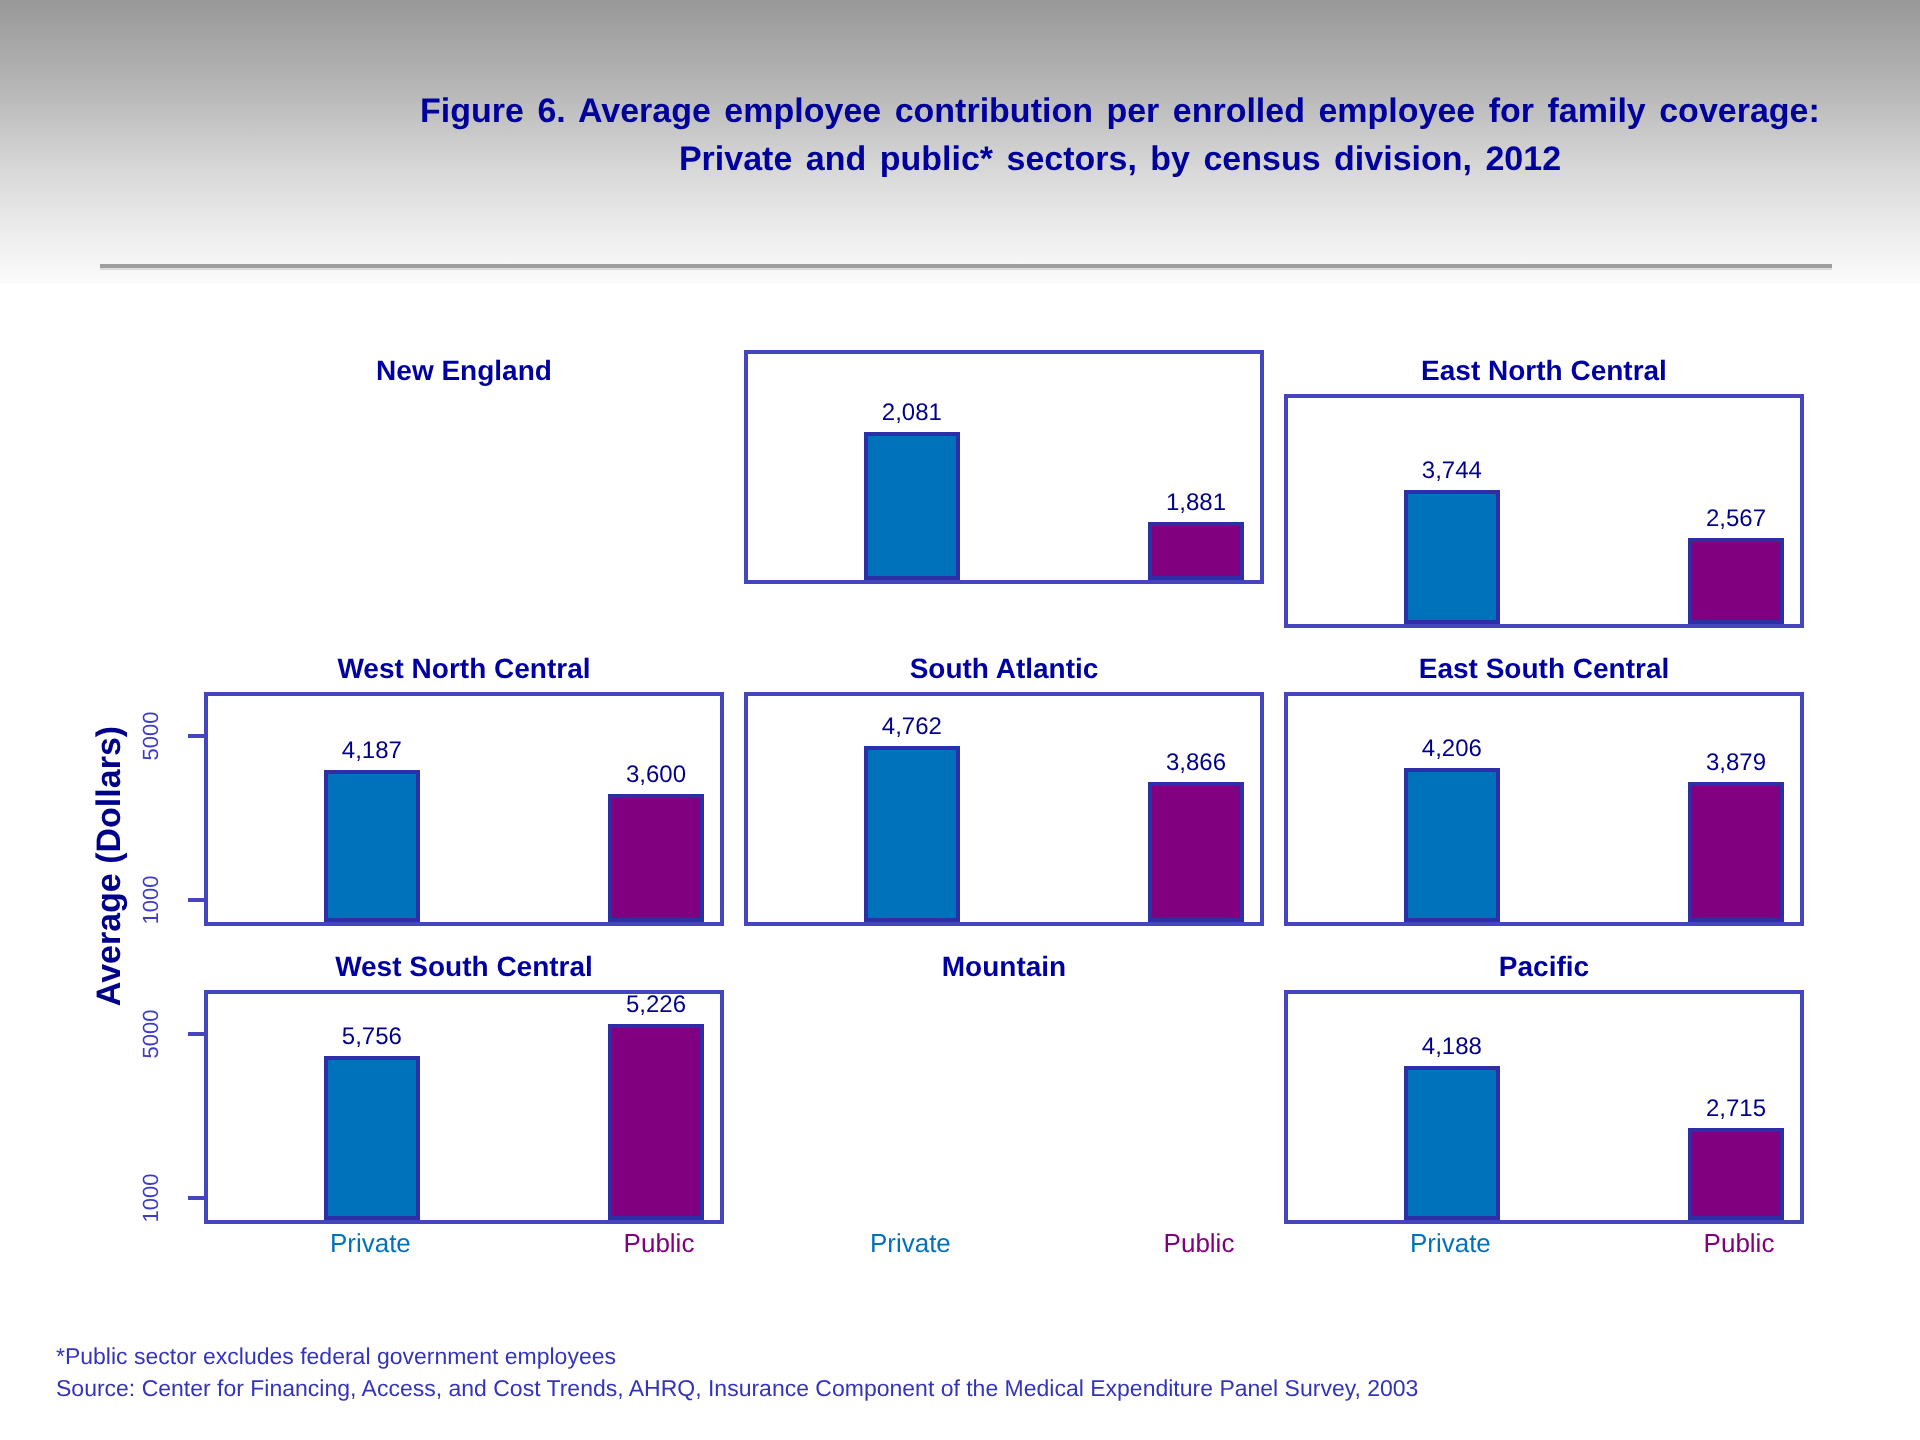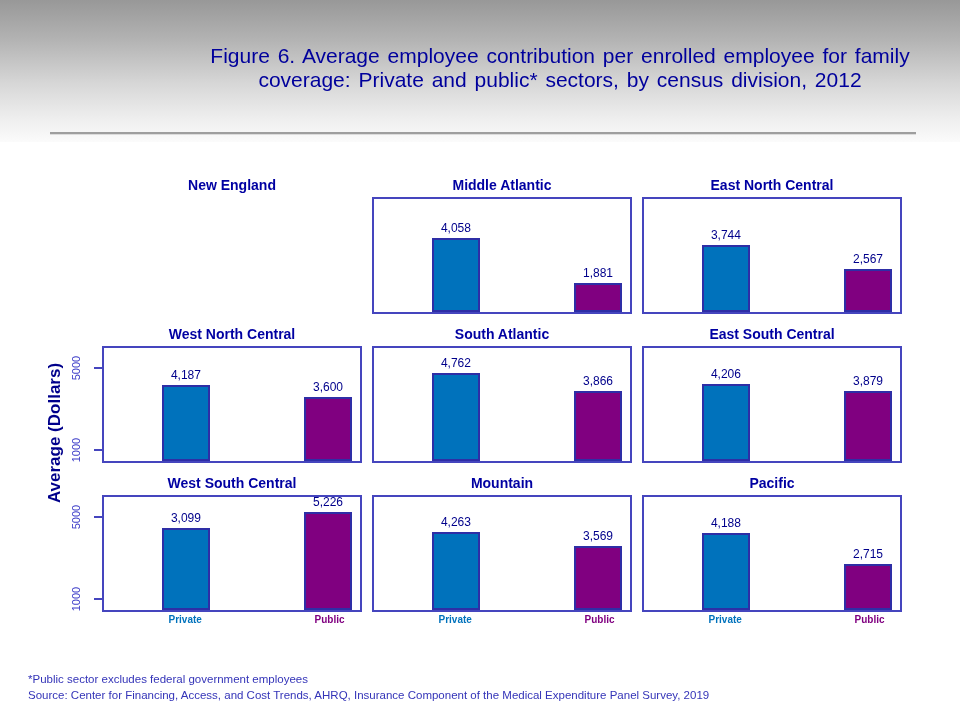--- a/index.html
+++ b/index.html
@@ -7,41 +7,41 @@
        font-family:"Liberation Sans", sans-serif;}
   .slide{position:relative;width:960px;height:720px;background:#fff;overflow:hidden;}
 
   
   .header{position:absolute;left:0;top:0;width:960px;height:142px;
     background:linear-gradient(to bottom,#989898 0%,#b3b3b3 28%,#d6d6d6 58%,#ededed 82%,#fbfbfb 100%);}
   .logo{position:absolute;left:28px;top:4px;width:130px;height:112px;}
   .logo .eagle{display:block;margin:0 0 0 32px;width:46px;height:44px;}
   .logo .wordmark{display:block;width:126px;height:62px;margin-top:-2px;}
   .title{position:absolute;left:198px;top:44px;width:724px;text-align:center;
-    font-size:21px;line-height:24px;font-weight:normal;color:#00009C;word-spacing:2px;}
+    font-size:17px;line-height:24px;font-weight:bold;color:#00009C;word-spacing:2px;}
   .divider{position:absolute;left:50px;top:132px;width:866px;height:2px;
     background:#9e9e9e;border-bottom:1px solid #dcdcdc;}
 
   
   .ylabel{position:absolute;left:55px;top:433px;transform:translate(-50%,-50%) rotate(-90deg);
     white-space:nowrap;font-size:17px;font-weight:bold;color:#00008B;}
   .grid{position:absolute;left:102px;top:175px;display:grid;
     grid-template-columns:260px 260px 260px;column-gap:18px;row-gap:19px;gap:10px;}
   .cell{position:relative;width:260px;height:139px;}
   .panel-title{height:22px;line-height:20px;text-align:center;
     font-size:14px;font-weight:bold;color:#0000A2;}
   .plot{position:relative;height:117px;border:2px solid #4545BE;background:#fff;box-sizing:border-box;}
   .bar{position:absolute;bottom:0;width:19%;border:2px solid #2E2EA6;box-sizing:border-box;}
   .val{position:absolute;transform:translateX(-50%);white-space:nowrap;
     font-size:12px;color:#00008B;}
   .tick{position:absolute;left:-10px;width:8px;height:2px;background:#4545BE;}
   .ticklab{position:absolute;left:-46px;width:36px;height:12px;line-height:12px;
     text-align:center;transform:rotate(-90deg);font-size:11px;color:#3C3CC8;}
   .xlabels{position:absolute;left:0;top:141px;width:100%;height:18px;}
-  .xlab{position:absolute;transform:translateX(-50%);font-size:10px;font-weight:bold;white-space:nowrap;}
+  .xlab{position:absolute;transform:translateX(-50%);font-size:13px;font-weight:normal;white-space:nowrap;}
 
   
   .footer{position:absolute;left:28px;top:671px;font-size:11.5px;line-height:16px;color:#3434B8;}
 </style>
 </head>
 <body>
 
 <div class="slide">
 
   <div class="header">
@@ -50,24 +50,23 @@
 
   <div class="divider"></div>
 
   <div class="ylabel">Average (Dollars)</div>
 
   <div class="grid">
       <div class="cell">
         <div class="panel-title">New England</div>
       </div>
       <div class="cell">
-        <div class="panel-title">Middle Atlantic</div>
         <div class="plot">
           <div class="bar" style="left: 22.5%; height: 73.8594px; background: rgb(0, 114, 188);"></div>
-          <div class="val" style="left: 32%; bottom: 76.8594px;">4,058</div>
+          <div class="val" style="left: 32%; bottom: 76.8594px;">2,081</div>
           <div class="bar" style="left: 78%; height: 29.294px; background: rgb(128, 0, 128);"></div>
           <div class="val" style="left: 87.5%; bottom: 32.294px;">1,881</div>
         </div>
       </div>
       <div class="cell">
         <div class="panel-title">East North Central</div>
         <div class="plot">
           <div class="bar" style="left: 22.5%; height: 67.4315px; background: rgb(0, 114, 188);"></div>
           <div class="val" style="left: 32%; bottom: 70.4315px;">3,744</div>
           <div class="bar" style="left: 78%; height: 43.3371px; background: rgb(128, 0, 128);"></div>
@@ -106,37 +105,31 @@
         </div>
       </div>
       <div class="cell">
         <div class="panel-title">West South Central</div>
         <div class="plot">
           <div class="tick" style="top: 100.741px;"></div>
           <div class="ticklab" style="top: 95.7409px;">1000</div>
           <div class="tick" style="top: 18.8569px;"></div>
           <div class="ticklab" style="top: 13.8569px;">5000</div>
           <div class="bar" style="left: 22.5%; height: 81.8636px; background: rgb(0, 114, 188);"></div>
-          <div class="val" style="left: 32%; bottom: 84.8636px;">3,099</div>
+          <div class="val" style="left: 32%; bottom: 84.8636px;">5,756</div>
           <div class="bar" style="left: 78%; height: 97.7696px; background: rgb(128, 0, 128);"></div>
           <div class="val" style="left: 87.5%; bottom: 100.77px;">5,226</div>
         </div>
         <div class="xlabels">
           <span class="xlab" style="left: 32%; color: rgb(0, 114, 188);">Private</span>
           <span class="xlab" style="left: 87.5%; color: rgb(128, 0, 128);">Public</span>
         </div>
       </div>
       <div class="cell">
         <div class="panel-title">Mountain</div>
-        <div class="plot">
-          <div class="bar" style="left: 22.5%; height: 78.056px; background: rgb(0, 114, 188);"></div>
-          <div class="val" style="left: 32%; bottom: 81.056px;">4,263</div>
-          <div class="bar" style="left: 78%; height: 63.8491px; background: rgb(128, 0, 128);"></div>
-          <div class="val" style="left: 87.5%; bottom: 66.8491px;">3,569</div>
-        </div>
         <div class="xlabels">
           <span class="xlab" style="left: 32%; color: rgb(0, 114, 188);">Private</span>
           <span class="xlab" style="left: 87.5%; color: rgb(128, 0, 128);">Public</span>
         </div>
       </div>
       <div class="cell">
         <div class="panel-title">Pacific</div>
         <div class="plot">
           <div class="bar" style="left: 22.5%; height: 76.5207px; background: rgb(0, 114, 188);"></div>
           <div class="val" style="left: 32%; bottom: 79.5207px;">4,188</div>
@@ -145,16 +138,16 @@
         </div>
         <div class="xlabels">
           <span class="xlab" style="left: 32%; color: rgb(0, 114, 188);">Private</span>
           <span class="xlab" style="left: 87.5%; color: rgb(128, 0, 128);">Public</span>
         </div>
       </div>
     </div>
 
   <div class="footer">
     <div>*Public sector excludes federal government employees</div>
-    <div>Source: Center for Financing, Access, and Cost Trends, AHRQ, Insurance Component of the Medical Expenditure Panel Survey, 2019</div>
+    <div>Source: Center for Financing, Access, and Cost Trends, AHRQ, Insurance Component of the Medical Expenditure Panel Survey, 2003</div>
   </div>
 
 </div>
 
 </body></html>

